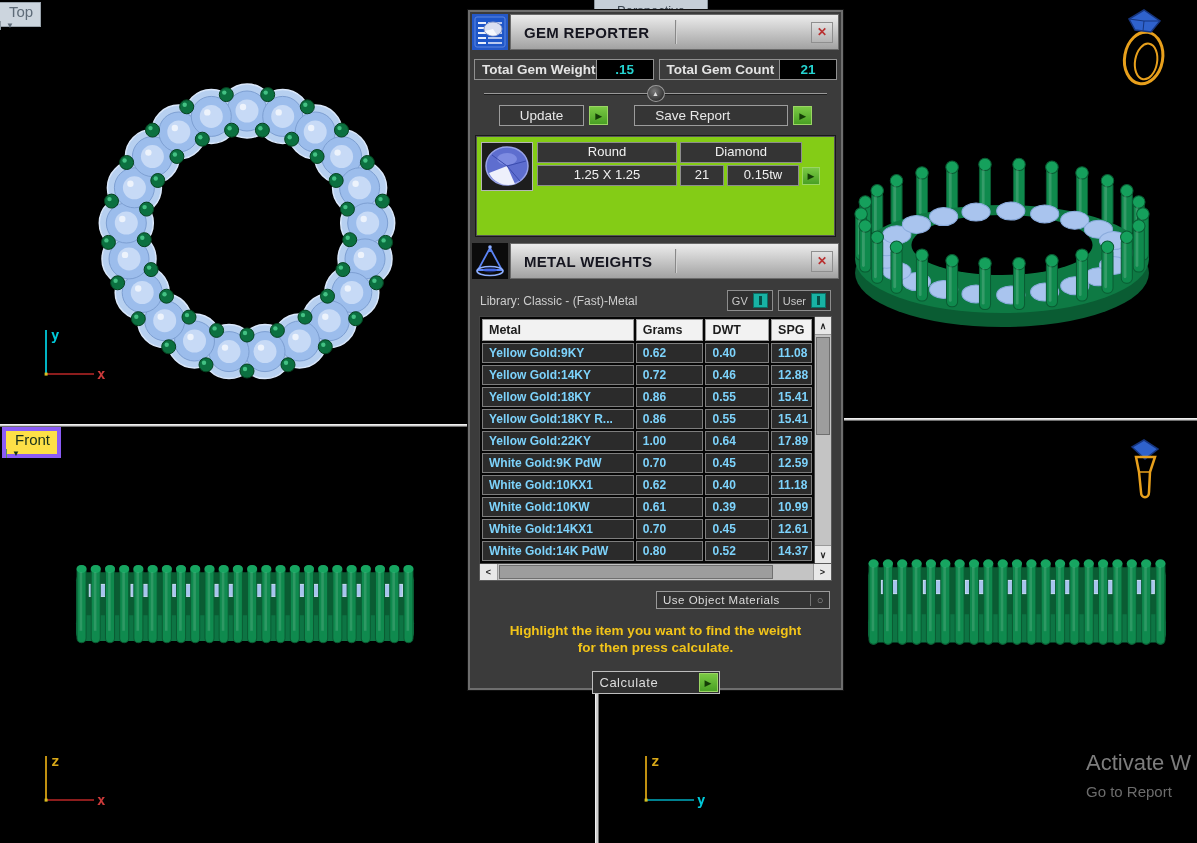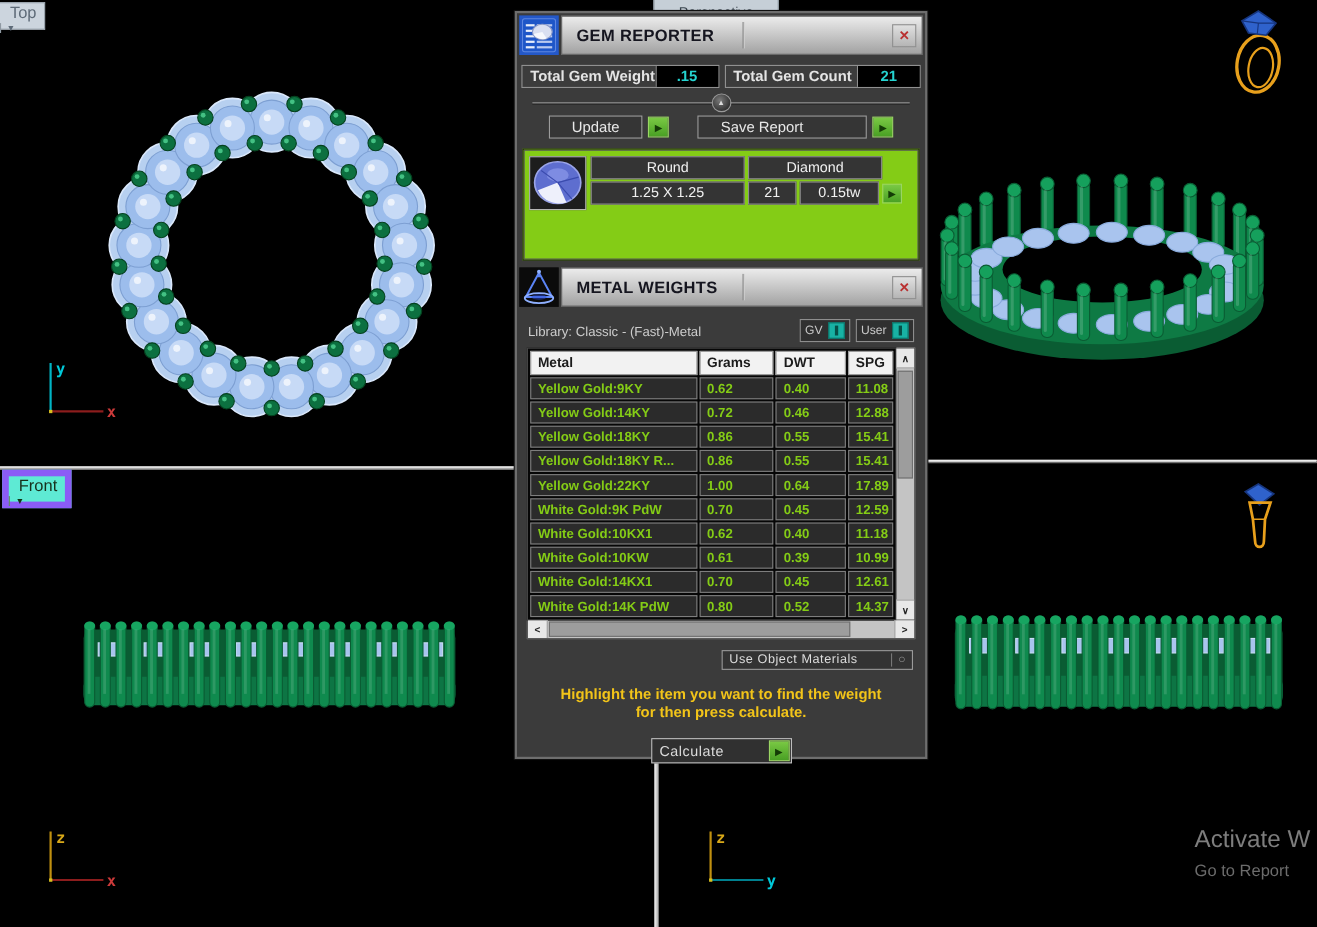--- a/index.html
+++ b/index.html
@@ -11,21 +11,21 @@
   #div-v{left:595px;top:0;width:2px;height:843px;border-left:1px solid #f0f0f0;border-right:1px solid #6f6f6f;}
   #div-h-left{left:0;top:424px;width:597px;height:1px;border-top:1px solid #f0f0f0;border-bottom:1px solid #6f6f6f;}
   #div-h-right{left:597px;top:418px;width:600px;height:1px;border-top:1px solid #f0f0f0;border-bottom:1px solid #6f6f6f;}
 
   
   .vtab{position:absolute;display:flex;align-items:center;height:23px;z-index:5;font-size:15px;cursor:default;flex-direction:column;}
   .vtab-label{padding:0 7px 1px 9px;}
   .vtab-arrow{font-size:8px;padding:0 5px;align-self:stretch;display:flex;align-items:center;}
   .tab-top{left:0;top:2px;background:#ccd5de;color:#5e6b78;border:1px solid #9aa4ad;border-left:none;}
   .tab-top .vtab-arrow{border-left:1px solid #8f99a2;}
-  .tab-front{left:2px;top:427px;background:#5eead4;color:#17301b;border:6px solid #8b5cf6;}
+  .tab-front{left:2px;top:427px;background:#fde047;color:#17301b;border:4px solid #8b5cf6;}
   .tab-front .vtab-arrow{border-left:1px solid #5d8f5e;color:#123516;}
   .sliver{position:absolute;left:594px;top:0;width:112px;height:10px;background:#c6cfd7;border:1px solid #8a949c;border-top:none;overflow:hidden;z-index:5;color:#3c4650;font-size:13px;text-align:center;}
   .sliver span{display:block;margin-top:3px;}
 
   
   .model{position:absolute;z-index:1;}
   #ring-top{left:95px;top:80px;width:304px;height:304px;}
   #ring-persp{left:846px;top:142px;width:312px;height:212px;}
   #band-front{left:74px;top:562px;width:342px;height:86px;}
   #band-right{left:866px;top:556px;width:302px;height:94px;}
@@ -81,21 +81,21 @@
 
   .mw-lib{display:flex;align-items:center;margin:11px 10px 5px;}
   .mw-lib-label{flex:1;color:#cdcdcd;font-size:12px;}
   .toggle-btn{display:flex;align-items:center;gap:5px;border:1px solid #8d8d8d;background:#303030;color:#c8c8c8;font-size:11px;padding:2px 4px;margin-left:5px;}
   .teal{width:13px;height:13px;background:#18b2a4;border:1px solid #0b6e64;display:flex;align-items:center;justify-content:center;}
   .teal i{display:block;width:3px;height:9px;background:#064f47;}
 
   .table-wrap{display:flex;margin:2px 9px 0;}
   table{border-collapse:separate;border-spacing:2px;background:#060606;border:1px solid #444;table-layout:fixed;width:338px;}
   th{background:#f2f2f2;color:#1c1c1c;font-size:12.5px;text-align:left;padding:3px 6px;font-weight:bold;white-space:nowrap;overflow:hidden;border:1px solid #9a9a9a;}
-  td{background:#2b2b2b;border:1px solid #7e7e7e;color:#84cc16;font-size:12px;font-weight:bold;padding:2px 6px;white-space:nowrap;overflow:hidden;height:13px;}
+  td{background:#2b2b2b;border:1px solid #7e7e7e;color:#7dd3fc;font-size:12px;font-weight:bold;padding:2px 6px;white-space:nowrap;overflow:hidden;height:13px;}
   .vscroll{width:17px;background:#c4c4c4;border:1px solid #5a5a5a;border-left:none;display:flex;flex-direction:column;box-sizing:border-box;}
   .sb-btn{height:17px;background:#e8e8e8;border-bottom:1px solid #9a9a9a;color:#222;font-size:9px;display:flex;align-items:center;justify-content:center;font-weight:bold;flex:none;}
   .sb-btn.bottom{border-top:1px solid #9a9a9a;border-bottom:none;margin-top:auto;}
   .sb-thumb{margin:2px 1px;height:96px;background:#9d9d9d;border:1px solid #6f6f6f;flex:none;}
   .hscroll{height:17px;margin:0 9px;background:#c4c4c4;border:1px solid #5a5a5a;border-top:none;display:flex;align-items:stretch;box-sizing:border-box;}
   .sb-btn.h{width:17px;height:auto;border-bottom:none;border-right:1px solid #9a9a9a;}
   .sb-btn.h.right{margin-left:auto;border-right:none;border-left:1px solid #9a9a9a;}
   .hthumb{width:272px;margin:1px 0 1px 1px;background:#9d9d9d;border:1px solid #6f6f6f;}
 
   .uom{display:flex;align-items:center;width:172px;margin:10px 11px 0 auto;border:1px solid #9a9a9a;background:#333;}

